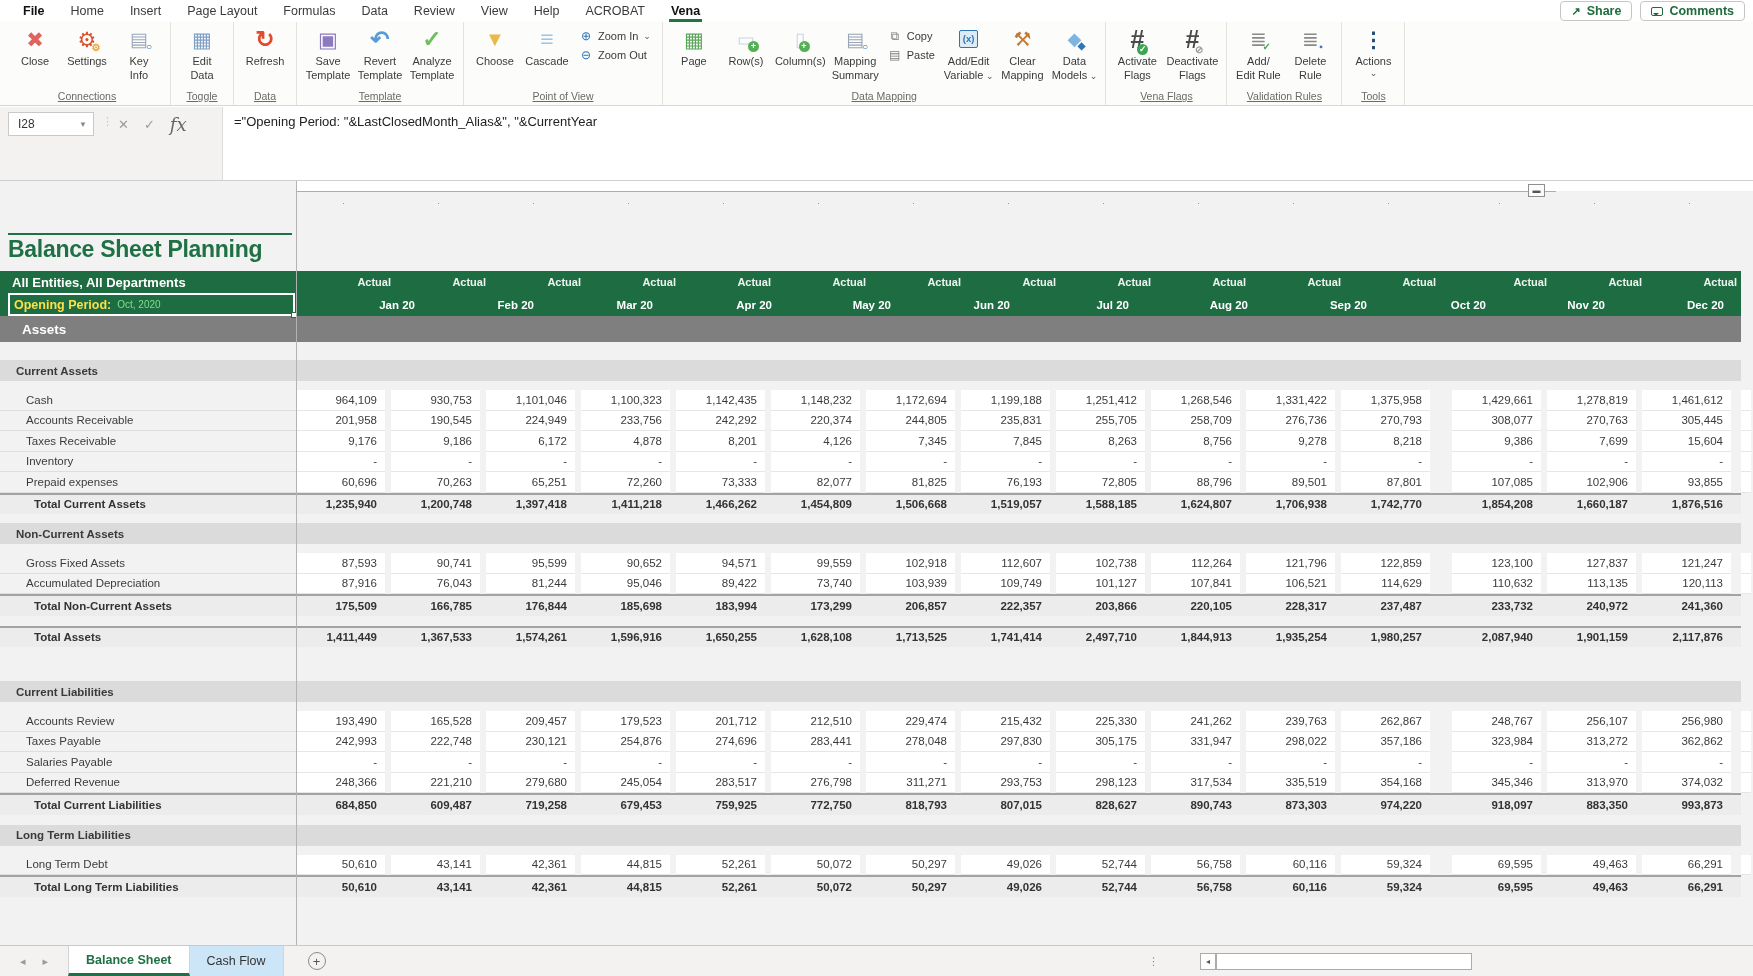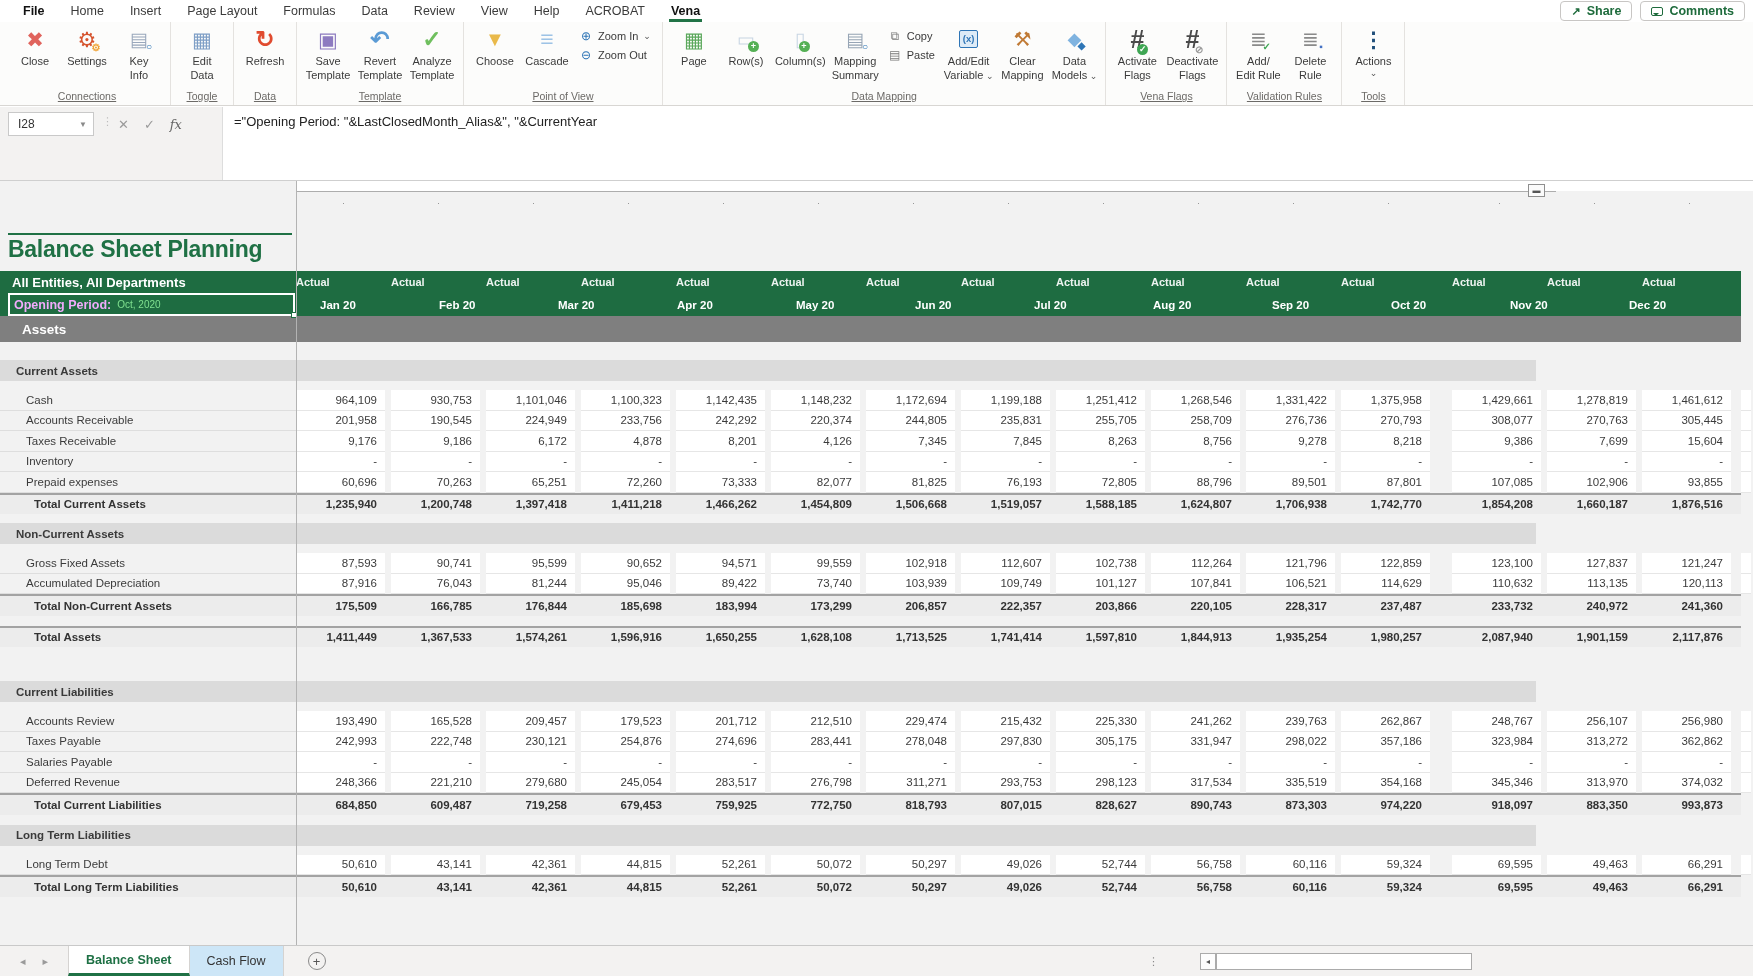--- a/index.html
+++ b/index.html
@@ -41,57 +41,57 @@
   .boxed-ic { border:1.5px solid #2E75B6; font-size:9.5px; font-weight:700; padding:3px 3px; border-radius:2px; line-height:1; }
 
   
   #fbar { position:absolute; top:107px; left:0; width:1753px; height:74px; display:flex; border-bottom:1px solid #CFCFCF; }
   #fbar-left { width:222px; flex:none; background:#F3F2F1; position:relative; }
   .namebox { position:absolute; left:8px; top:5px; width:86px; height:24px; background:#fff; border:1px solid #C9C9C9;
     display:flex; align-items:center; font-size:12px; color:#333; padding-left:9px; }
   .namebox .dd { margin-left:auto; padding-right:6px; color:#8a8a8a; font-size:8px; }
   .fsep { position:absolute; left:102px; top:8px; color:#bdbdbd; font-size:11px; }
   .ficons { position:absolute; left:118px; top:5px; height:24px; display:flex; align-items:center; gap:15px; color:#9a9a9a; font-size:13px; }
-  .fx { font-family:"DejaVu Serif", serif; font-style:italic; color:#666; font-size:13px; }
+  .fx { font-family:"DejaVu Serif", serif; font-style:italic; color:#666; font-size:18px; }
   #fbar-input { flex:1; background:#fff; border-left:1px solid #DDD; padding:7px 0 0 11px; font-size:13px; color:#222; }
 
   
   #grid { position:absolute; top:181px; left:0; width:1753px; height:764px; background:#F2F2F2; overflow:hidden; }
   #freeze { position:absolute; left:296px; top:0; width:1px; height:764px; background:#B3B3B3; z-index:5; }
   .ruler { height:52px; position:relative; }
   .ruler-white { position:absolute; left:296px; top:0; width:1457px; height:10px; background:#fff; }
   .hline { position:absolute; left:296px; top:10px; width:1260px; height:1px; background:#ADADAD; }
   .handle { position:absolute; left:1528px; top:3px; width:17px; height:13px; background:#FBFBFB; border:1px solid #8F8F8F;
     display:flex; align-items:center; justify-content:center; font-size:8px; color:#555; z-index:6; }
   .dotsrow { position:absolute; left:296px; top:15px; display:flex; }
   .dcell { width:95px; text-align:center; color:#888; font-size:9px; }
   .titlewrap { height:38px; }
   .titleblock { margin-left:8px; width:284px; border-top:2.5px solid #1F7145; padding-top:1px; }
   .titleblock h1 { font-size:23px; font-weight:700; color:#1F7145; white-space:nowrap; letter-spacing:-0.3px; }
 
   .band { width:1741px; background:#1E6C41; display:flex; color:#fff; }
   .band-a { height:22px; align-items:center; }
   .povlbl { width:296px; flex:none; font-weight:700; font-size:13px; padding-left:12px; }
   .vals { display:flex; flex:none; }
-  .hcell { width:95px; flex:none; text-align:left; font-size:11px; font-weight:700; color:rgba(255,255,255,.92); }
+  .hcell { width:95px; flex:none; text-align:right; font-size:11px; font-weight:700; color:rgba(255,255,255,.92); }
   .hcell.m { font-size:11.5px; color:#fff;margin-left:24px; }
   .gapcol { width:16px; flex:none; }
   .band-b { height:23px; align-items:center; position:relative; }
   .band-b .vals { margin-left:296px; }
   .opencell { position:absolute; left:8px; top:0; width:287px; height:23px; border:2px solid #fff;
     display:flex; align-items:center; padding-left:4px; gap:6px; }
-  .opencell .olbl { font-weight:700; font-size:12.5px; color:#f0abfc;text-align:center; }
+  .opencell .olbl { font-weight:700; font-size:12.5px; color:#fde047;text-align:center; }
   .opencell .oval { font-size:10px; color:#7FE08F; }
   .fh { position:absolute; right:-4px; bottom:-4px; width:6px; height:6px; background:#fff; border:1px solid #1E6C41; }
 
   .row { display:flex; width:1753px; }
   .lblcol { width:296px; flex:none; display:flex; align-items:center; }
   .row-section { height:26px; width:1741px; background:#7F7F7F; color:#fff; font-weight:700; font-size:13.5px;
     display:flex; align-items:center; padding-left:22px; }
-  .row-sub { height:21px; width:1536px; background:#DBDBDB; color:#3a3a3a; font-weight:700; font-size:11.5px;
+  .row-sub { height:21px; width:1741px; background:#DBDBDB; color:#3a3a3a; font-weight:700; font-size:11.5px;
     display:flex; align-items:center; padding-left:16px; }
   .row-data { height:20.5px; font-size:11.5px; color:#3b3b3b; }
   .row-data .lblcol { padding-left:26px; border-bottom:1px solid #DEDEDE; }
   .cell { width:89px; margin-right:6px; flex:none; background:#fff; border-bottom:1px solid #E6E6E6;
     display:flex; align-items:center; justify-content:flex-end; padding-right:8px; }
   .sliver { width:10px; margin-left:4px; flex:none; background:#fff; border-bottom:1px solid #E6E6E6; }
   .row-total { height:21.5px; width:1741px; background:#ECECEC; border-top:2px solid #A3A3A3;
     font-weight:700; font-size:11.5px; color:#333; }
   .row-total .lblcol { padding-left:34px; }
   .tcell { width:95px; flex:none; display:flex; align-items:center; justify-content:flex-end; padding-right:14px; }
@@ -717,21 +717,21 @@
         <div class="lblcol">Total Assets</div>
         <div class="vals">
           <div class="tcell">1,411,449</div>
           <div class="tcell">1,367,533</div>
           <div class="tcell">1,574,261</div>
           <div class="tcell">1,596,916</div>
           <div class="tcell">1,650,255</div>
           <div class="tcell">1,628,108</div>
           <div class="tcell">1,713,525</div>
           <div class="tcell">1,741,414</div>
-          <div class="tcell">1,597,810</div>
+          <div class="tcell">2,497,710</div>
           <div class="tcell">1,844,913</div>
           <div class="tcell">1,935,254</div>
           <div class="tcell">1,980,257</div>
           <div class="gapcol"></div>
           <div class="tcell">2,087,940</div>
           <div class="tcell">1,901,159</div>
           <div class="tcell">2,117,876</div>
         </div>
       </div>
       <div class="gap" style="height: 14px;"></div>

